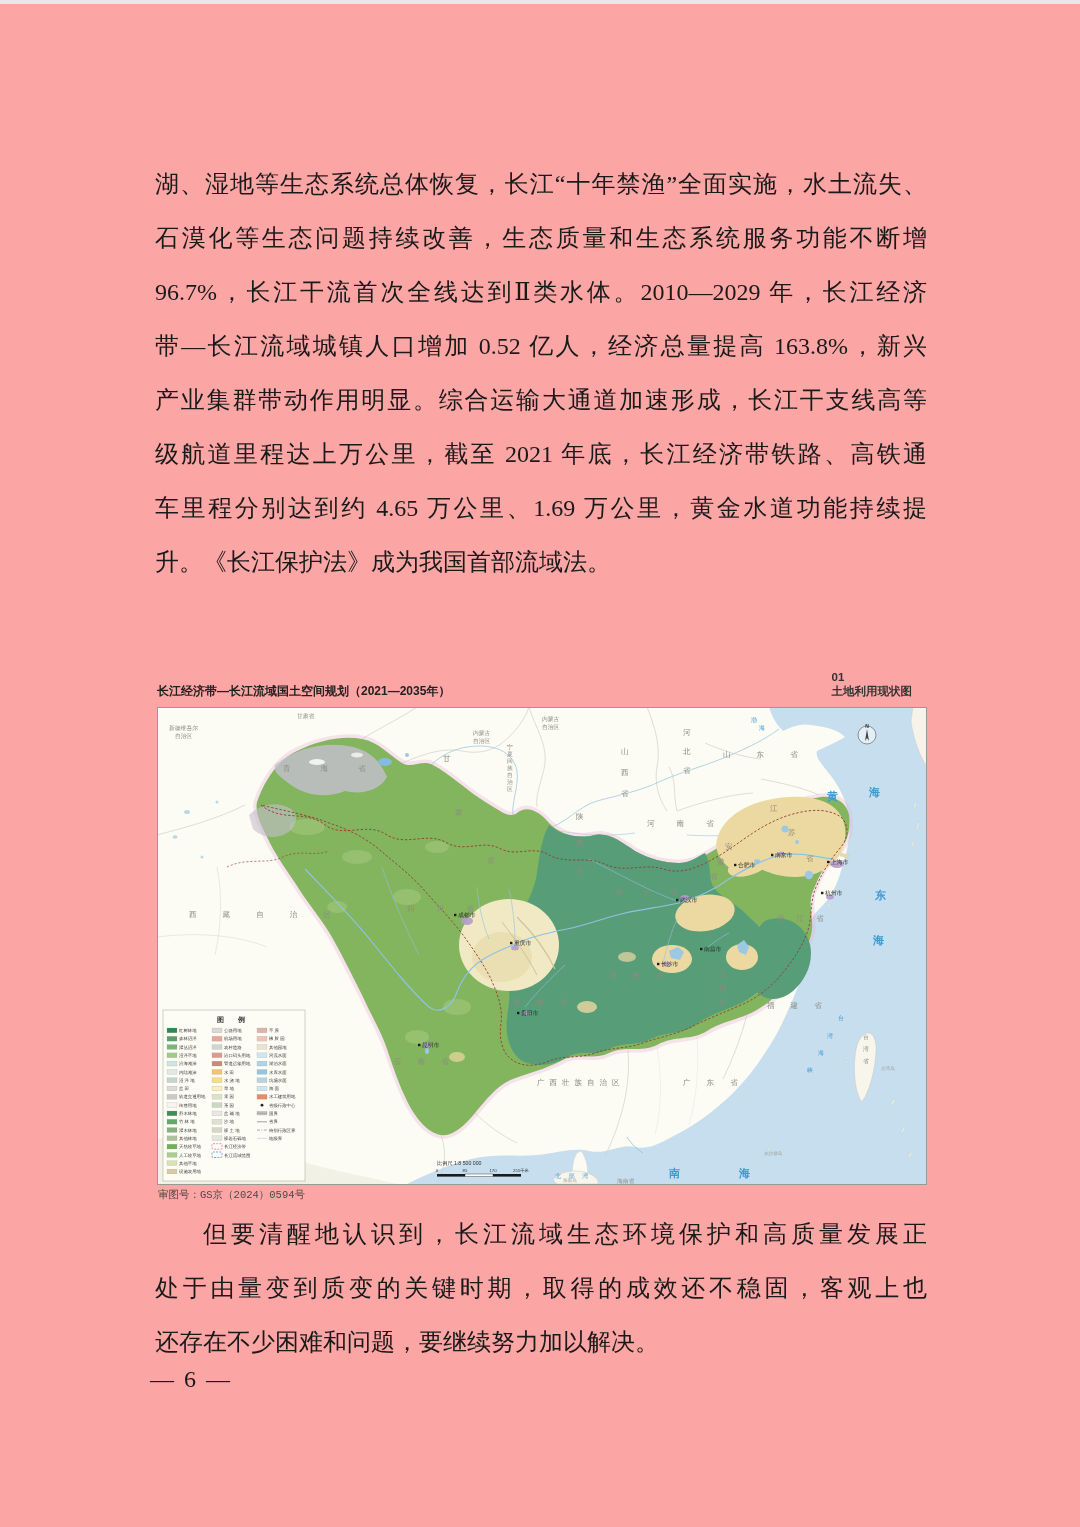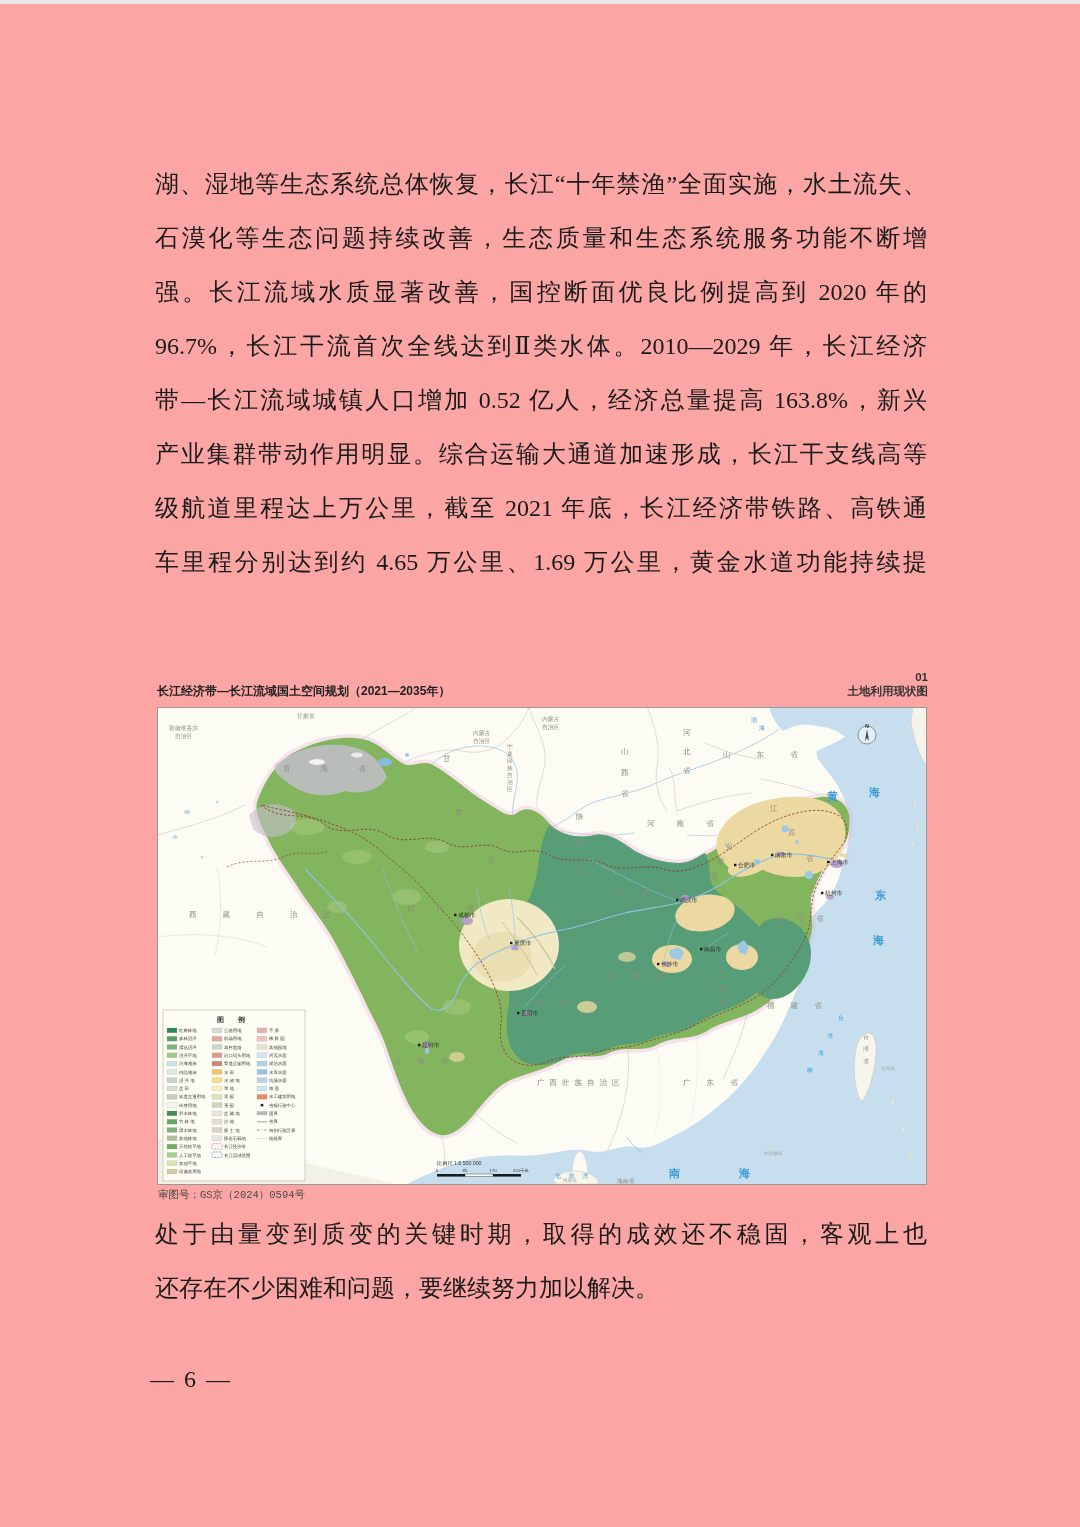--- a/index.html
+++ b/index.html
@@ -4,21 +4,21 @@
 <style>
   html,body{margin:0;padding:0;background:#e8e8e8;}
   .page{position:relative;width:1080px;height:1527px;background:#fca5a5;margin:4px auto;
         font-family:"Liberation Serif","DejaVu Serif",serif;color:#1a1a1a;overflow:hidden;}
   .para{position:absolute;left:155px;width:772px;font-size:24px;}
   .para .line{height:54px;line-height:54px;text-align:justify;text-align-last:justify;white-space:nowrap;}
   .para .line.last{text-align-last:left;}
   .para .line.indent{padding-left:48px;}
   .fig-title{position:absolute;left:157px;top:679px;font-family:"Liberation Sans","DejaVu Sans",sans-serif;
              font-weight:bold;font-size:12px;color:#222;}
-  .fig-corner{position:absolute;right:152px;top:666px;text-align:right;
+  .fig-corner{position:absolute;right:168px;top:666px;
               font-family:"Liberation Sans","DejaVu Sans",sans-serif;color:#333;
               font-size:11.5px;line-height:14px;font-weight:bold;}
   .map-wrap{position:absolute;left:157px;top:703px;width:770px;height:478px;}
   .credit{position:absolute;left:158px;top:1184px;font-family:Liberation Mono, monospace;
           font-size:10.5px;color:#4a4a44;}
   .page-num{position:absolute;left:150px;top:1362px;font-size:24px;letter-spacing:2px;}
   svg{display:block;}
   svg text{font-family:"Liberation Sans","DejaVu Sans",sans-serif;}
   .prov{font-size:7.5px;fill:#8c8c82;}
   .psm{font-size:5.8px;fill:#8c8c82;}
@@ -32,26 +32,26 @@
   .scn{font-size:4.3px;fill:#333;}
 </style>
 </head>
 <body>
 
 <div class="page">
 
   <div class="para" style="top:153px;">
       <div class="line">湖、湿地等生态系统总体恢复，长江“十年禁渔”全面实施，水土流失、</div>
       <div class="line">石漠化等生态问题持续改善，生态质量和生态系统服务功能不断增</div>
-      <div class="line">强。长江流域水质显著改善，国控断面优良比例提高到 2020 年的</div>
       <div class="line">96.7%，长江干流首次全线达到Ⅱ类水体。2010—2029 年，长江经济</div>
       <div class="line">带—长江流域城镇人口增加 0.52 亿人，经济总量提高 163.8%，新兴</div>
       <div class="line">产业集群带动作用明显。综合运输大通道加速形成，长江干支线高等</div>
       <div class="line">级航道里程达上万公里，截至 2021 年底，长江经济带铁路、高铁通</div>
       <div class="line">车里程分别达到约 4.65 万公里、1.69 万公里，黄金水道功能持续提</div>
+      <div class="line last">升。《长江保护法》成为我国首部流域法。</div>
     </div>
 
   <div class="fig-title">长江经济带—长江流域国土空间规划（2021—2035年）</div>
   <div class="fig-corner">
     <div>01</div>
     <div>土地利用现状图</div>
   </div>
 
   <div class="map-wrap">
     <svg viewBox="0 0 770 478" width="770" height="478">
@@ -402,18 +402,19 @@
           <rect x="336" y="467" width="28" height="2.6" fill="#1a1a1a"></rect>
         </g>
 
       <rect x="0.5" y="0.5" width="769" height="477" fill="none" stroke="#999" stroke-width="1"></rect>
     </svg>
   </div>
 
   <div class="credit">审图号：GS京（2024）0594号</div>
 
   <div class="para" style="top:1203px;">
+      <div class="line indent">但要清醒地认识到，长江流域生态环境保护和高质量发展正</div>
       <div class="line">处于由量变到质变的关键时期，取得的成效还不稳固，客观上也</div>
       <div class="line last">还存在不少困难和问题，要继续努力加以解决。</div>
     </div>
 
   <div class="page-num">— 6 —</div>
 </div>
 
 </body></html>

